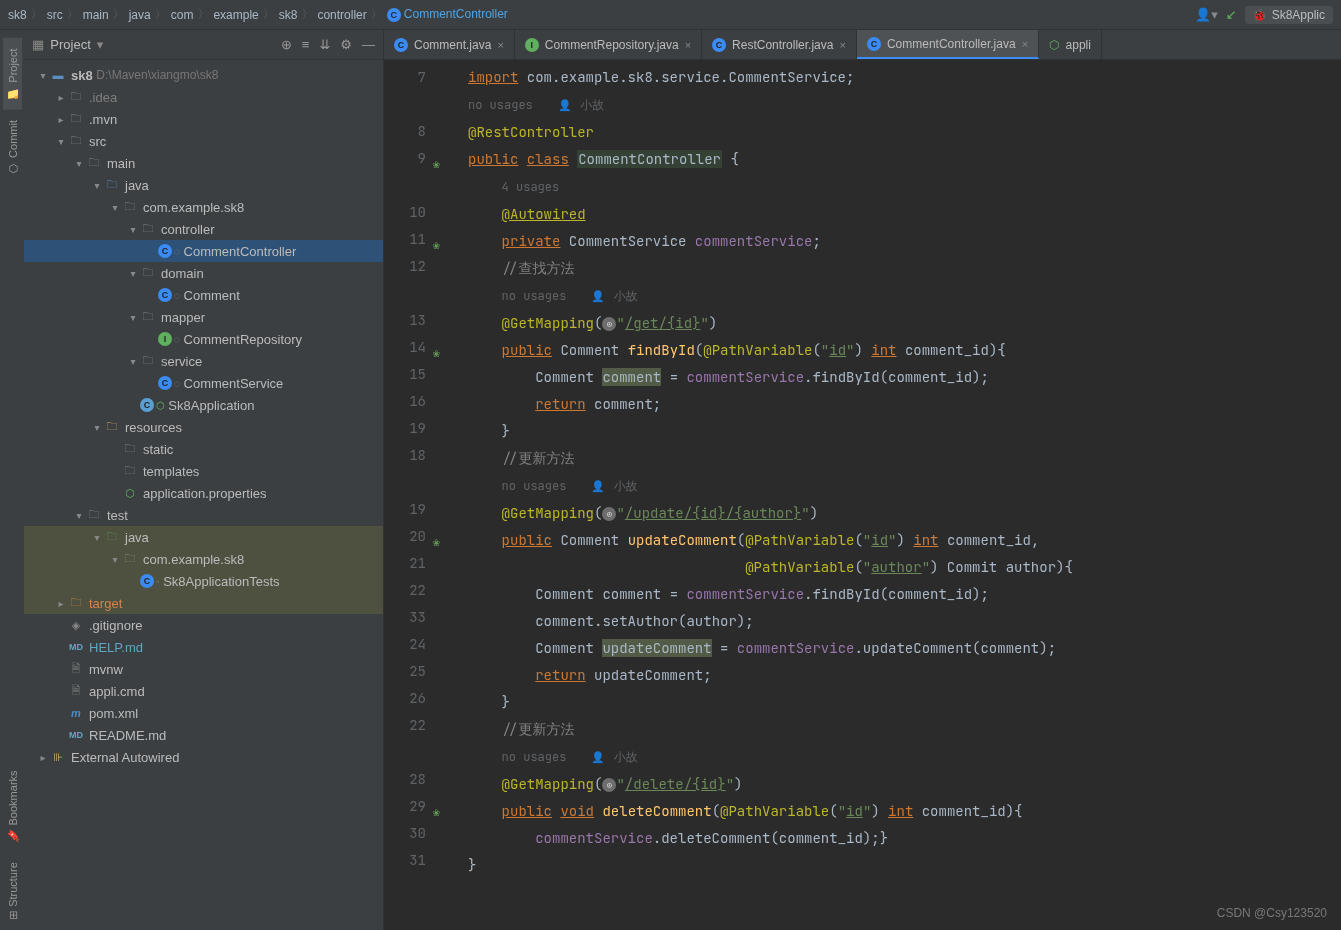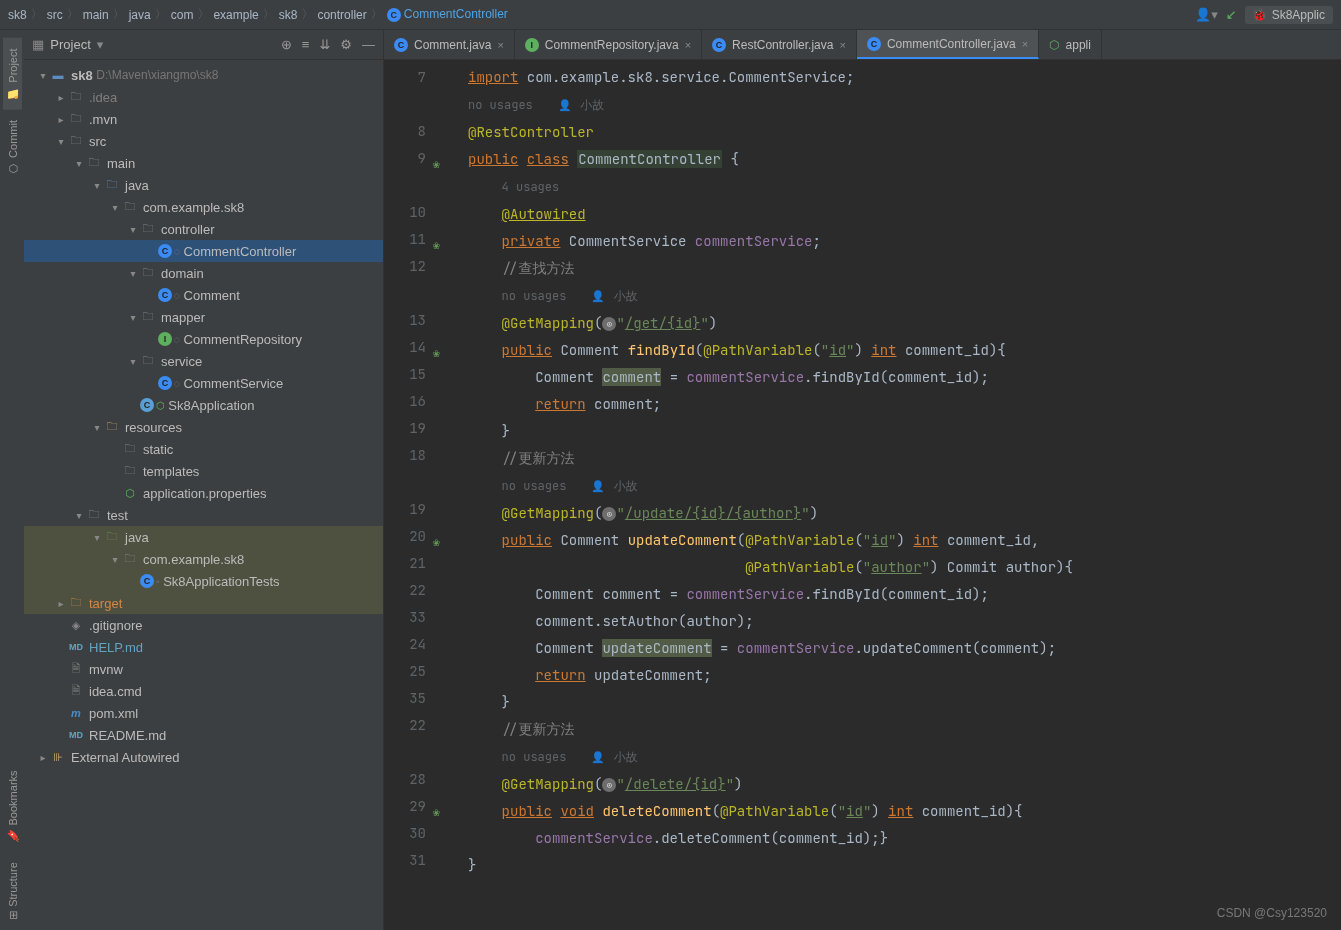--- a/index.html
+++ b/index.html
@@ -263,21 +263,21 @@
           <span class="tree-label help">HELP.md</span>
         </div>
       <div class="tree-row">
           <span class="tree-indent" style="width:44px"></span>
           <span class="tree-icon" style="color:#888">🗎</span>
           <span class="tree-label">mvnw</span>
         </div>
       <div class="tree-row">
           <span class="tree-indent" style="width:44px"></span>
           <span class="tree-icon" style="color:#888">🗎</span>
-          <span class="tree-label">idea.cmd</span>
+          <span class="tree-label">appli.cmd</span>
         </div>
       <div class="tree-row">
           <span class="tree-indent" style="width:44px"></span>
           <span class="tree-icon" style="color:#4a8cc7;font-weight:bold;font-style:italic">m</span>
           <span class="tree-label">pom.xml</span>
         </div>
       <div class="tree-row">
           <span class="tree-indent" style="width:44px"></span>
           <span class="tree-icon" style="color:#5fa5c1;font-size:9px;font-weight:bold">MD</span>
           <span class="tree-label">README.md</span>
@@ -337,21 +337,21 @@
 <div class="ln">19</div>
 <div class="ln">18</div>
 <div class="ln">&nbsp;</div>
 <div class="ln">19</div>
 <div class="ln">20 <span class="gicon leaf-icon">❀</span></div>
 <div class="ln">21</div>
 <div class="ln">22</div>
 <div class="ln">33</div>
 <div class="ln">24</div>
 <div class="ln">25</div>
-<div class="ln">35</div>
+<div class="ln">26</div>
 <div class="ln">22</div>
 <div class="ln">&nbsp;</div>
 <div class="ln">28</div>
 <div class="ln">29 <span class="gicon leaf-icon">❀</span></div>
 <div class="ln">30</div>
 <div class="ln">31</div>
       </div>
       <div class="gutter-extra"></div>
 <div class="code"><span class="kw">import</span> <span>com.example.sk8.service.CommentService</span><span>;</span>
 <span class="inlay">no usages</span>   <span class="person-icon">👤</span> <span class="inlay">小故</span>

